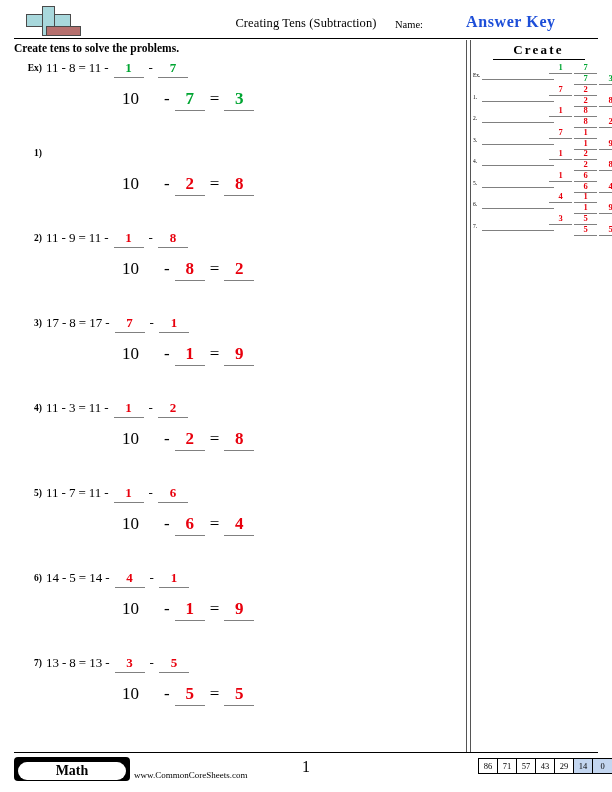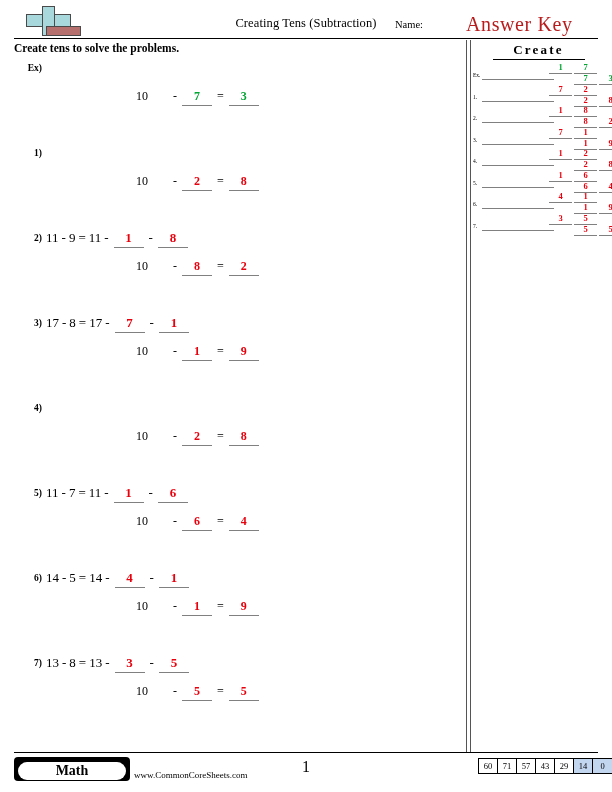--- a/index.html
+++ b/index.html
@@ -55,23 +55,23 @@
     letter-spacing: 0.1px;
   }
   #name-label {
     position: absolute;
     left: 395px; top: 19px;
     font-size: 10.5px;
   }
   #answer-key-text {
     position: absolute;
     left: 466px; top: 13px;
-    font-size: 20px;
-    font-weight: normal;
-    color: #b91c1c;
+    font-size: 16px;
+    font-weight: bold;
+    color: #1d4ed8;
     letter-spacing: 0.6px;
   }
   #header-rule {
     position: absolute;
     left: 14px; top: 38px;
     width: 584px; height: 0;
     border-top: 1.6px solid #000;
   }
 
   
@@ -110,22 +110,22 @@
     text-align: right;
   }
   .line1 {
     position: absolute;
     left: 46px; top: 2px;
     font-size: 13px;
     white-space: nowrap;
   }
   .line2 {
     position: absolute;
-    left: 60px; top: 31px;
-    font-size: 12px;
+    left: 46px; top: 31px;
+    font-size: 17px;
     white-space: nowrap;
   }
   .op { display: inline-block; padding: 0 3px; }
   .num { display: inline-block; }
   .blank {
     display: inline-block;
     width: 30px;
     text-align: center;
     border-bottom: 1.4px solid #808080;
     margin: 0 2px;
@@ -270,38 +270,40 @@
   <div id="header-rule"></div>
 </div>
 
 <div id="instruction">Create tens to solve the problems.</div>
 
 <div id="divider"></div>
 
 <div id="problems">
     <div class="problem">
       <div class="prob-num">Ex)</div>
+      <div class="line1"><span class="num">11</span><span class="op">-</span><span class="num">8</span><span class="op">=</span><span class="num">11</span><span class="op">-</span><span class="blank green">1</span><span class="op">-</span><span class="blank green">7</span></div>
       <div class="line2"><span class="ind-10"></span><span class="num">10</span><span class="sp-eq"></span><span class="op">-</span><span class="blank green">7</span><span class="op">=</span><span class="blank green">3</span></div>
     </div>
     <div class="problem">
       <div class="prob-num">1)</div>
       <div class="line2"><span class="ind-10"></span><span class="num">10</span><span class="sp-eq"></span><span class="op">-</span><span class="blank red">2</span><span class="op">=</span><span class="blank red">8</span></div>
     </div>
     <div class="problem">
       <div class="prob-num">2)</div>
       <div class="line1"><span class="num">11</span><span class="op">-</span><span class="num">9</span><span class="op">=</span><span class="num">11</span><span class="op">-</span><span class="blank red">1</span><span class="op">-</span><span class="blank red">8</span></div>
       <div class="line2"><span class="ind-10"></span><span class="num">10</span><span class="sp-eq"></span><span class="op">-</span><span class="blank red">8</span><span class="op">=</span><span class="blank red">2</span></div>
     </div>
     <div class="problem">
       <div class="prob-num">3)</div>
       <div class="line1"><span class="num">17</span><span class="op">-</span><span class="num">8</span><span class="op">=</span><span class="num">17</span><span class="op">-</span><span class="blank red">7</span><span class="op">-</span><span class="blank red">1</span></div>
       <div class="line2"><span class="ind-10"></span><span class="num">10</span><span class="sp-eq"></span><span class="op">-</span><span class="blank red">1</span><span class="op">=</span><span class="blank red">9</span></div>
     </div>
     <div class="problem">
       <div class="prob-num">4)</div>
+      <div class="line1"><span class="num">11</span><span class="op">-</span><span class="num">3</span><span class="op">=</span><span class="num">11</span><span class="op">-</span><span class="blank red">1</span><span class="op">-</span><span class="blank red">2</span></div>
       <div class="line2"><span class="ind-10"></span><span class="num">10</span><span class="sp-eq"></span><span class="op">-</span><span class="blank red">2</span><span class="op">=</span><span class="blank red">8</span></div>
     </div>
     <div class="problem">
       <div class="prob-num">5)</div>
       <div class="line1"><span class="num">11</span><span class="op">-</span><span class="num">7</span><span class="op">=</span><span class="num">11</span><span class="op">-</span><span class="blank red">1</span><span class="op">-</span><span class="blank red">6</span></div>
       <div class="line2"><span class="ind-10"></span><span class="num">10</span><span class="sp-eq"></span><span class="op">-</span><span class="blank red">6</span><span class="op">=</span><span class="blank red">4</span></div>
     </div>
     <div class="problem">
       <div class="prob-num">6)</div>
       <div class="line1"><span class="num">14</span><span class="op">-</span><span class="num">5</span><span class="op">=</span><span class="num">14</span><span class="op">-</span><span class="blank red">4</span><span class="op">-</span><span class="blank red">1</span></div>
@@ -385,21 +387,21 @@
 
 <div id="footer">
   <div id="footer-rule"></div>
   <div id="math-badge">
     <div id="math-badge-inner">Math</div>
   </div>
   <div id="site-url">www.CommonCoreSheets.com</div>
   <div id="page-number">1</div>
   <div id="scale-label">1-7</div>
   <div id="scale-cells">
-      <div class="scale-cell">60</div>
+      <div class="scale-cell">86</div>
       <div class="scale-cell">71</div>
       <div class="scale-cell">57</div>
       <div class="scale-cell">43</div>
       <div class="scale-cell">29</div>
       <div class="scale-cell hl">14</div>
       <div class="scale-cell hl">0</div>
     </div>
 </div>
 
 </body></html>

